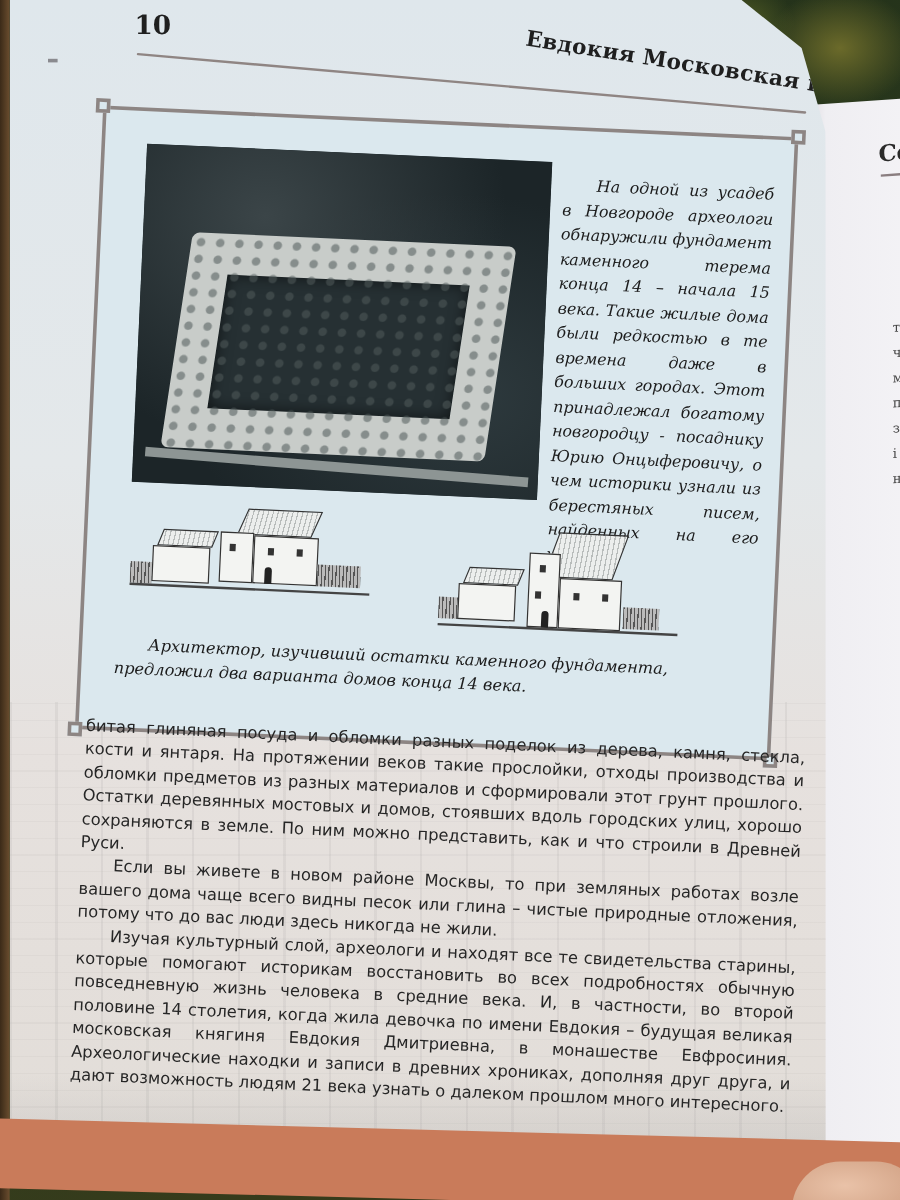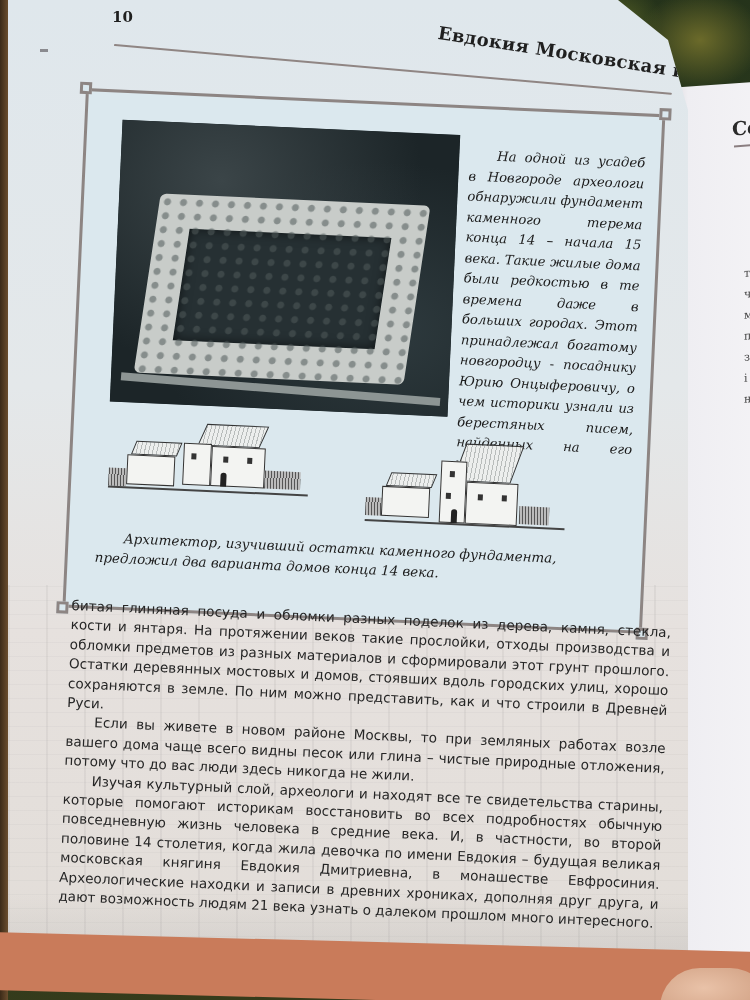--- a/index.html
+++ b/index.html
@@ -68,21 +68,21 @@
     .finger {
       position: absolute; left: 660px; top: 968px; width: 110px; height: 50px;
       background: radial-gradient(ellipse at 40% 40%, #e9c2a8, #c99678);
       border-radius: 40px 40px 0 0;
     }
 
     
     .page-number {
       position: absolute; left: 104px; top: 8px;
       font-family: "DejaVu Serif", serif; font-weight: bold;
-      font-size: 15px; color: #1f1f1f;
+      font-size: 22px; color: #1f1f1f;
     }
     .margin-dash {
       position: absolute; left: 32px; top: 49px; width: 8px; height: 3px; background: #8a8a8f;
     }
     .header-title {
       position: absolute; left: 432px; top: 22px;
       font-family: "DejaVu Serif", serif; font-weight: bold;
       font-size: 18px; color: #1f1f1f; white-space: nowrap;
       transform: rotate(9deg); transform-origin: left top;
       letter-spacing: 0.3px;

